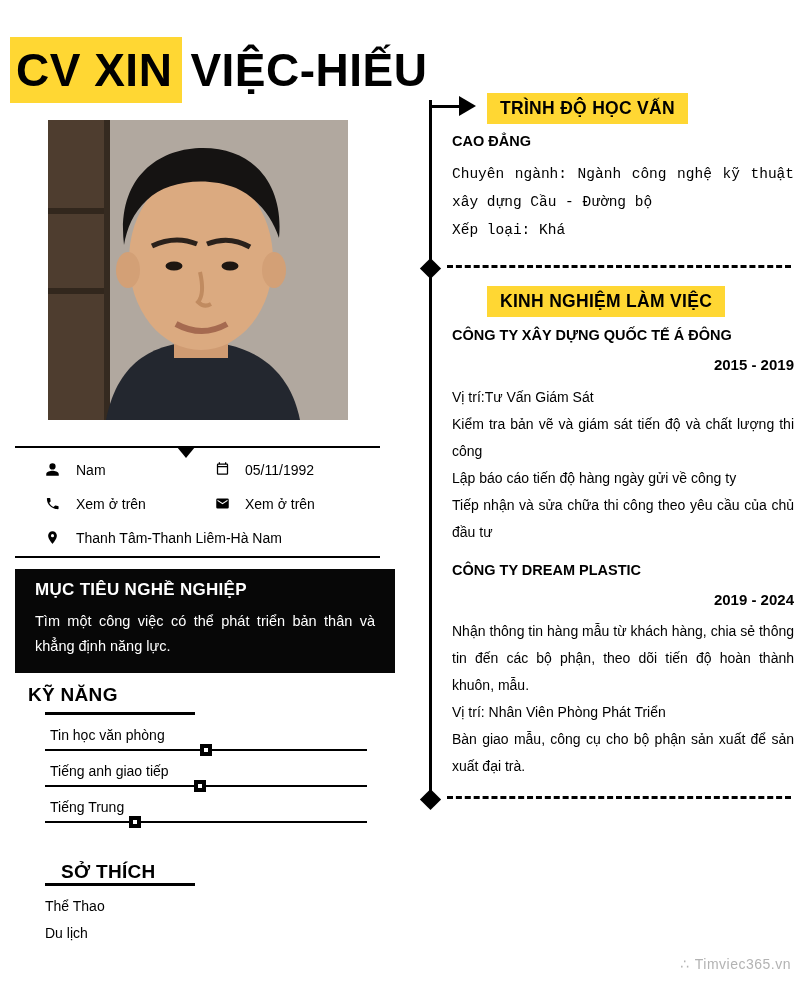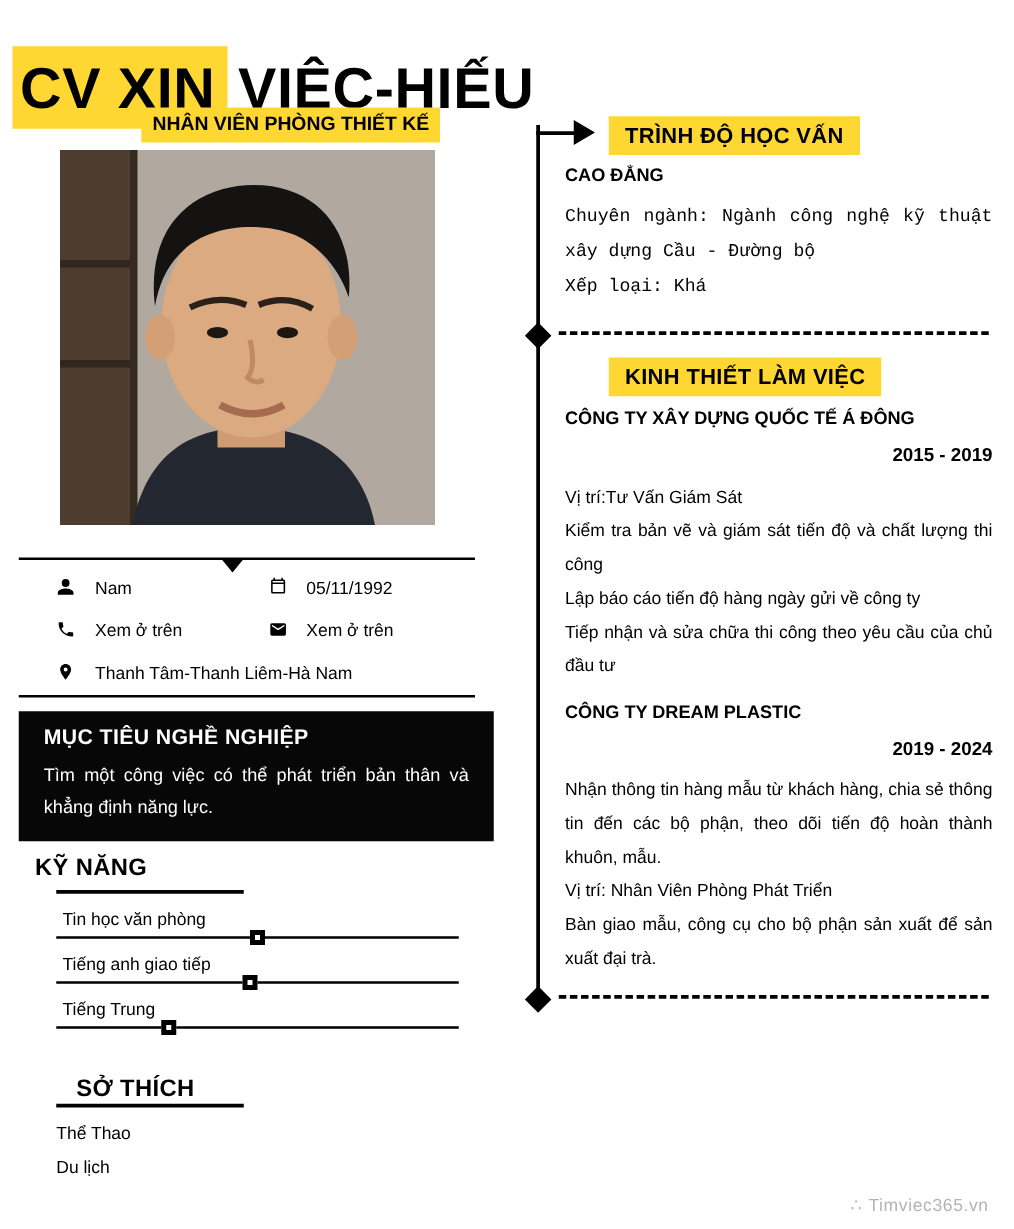--- a/index.html
+++ b/index.html
@@ -67,21 +67,20 @@
   .watermark .wicon{margin-right:5px;}
 </style>
 </head>
 <body>
 
 <div class="page">
 
   <h1 class="abs title">
     <span class="hl">CV XIN</span><span class="rest">VIỆC-HIẾU</span>
   </h1>
-  <div class="abs subtitle">NHÂN VIÊN PHÒNG THIẾT KẾ</div>
 
   <figure class="abs photo" style="margin:0">
     <svg viewBox="0 0 300 300" width="300" height="300">
       <rect width="300" height="300" fill="#b1a89f"></rect>
       <rect width="56" height="300" fill="#4e3d2f"></rect>
       <rect x="56" width="6" height="300" fill="#352a20"></rect>
       <rect x="0" y="88" width="56" height="6" fill="#32271d"></rect>
       <rect x="0" y="168" width="56" height="6" fill="#32271d"></rect>
       <path d="M58 300 C70 238 110 222 152 222 C194 222 240 240 252 300 Z" fill="#23272f"></path>
       <rect x="126" y="186" width="54" height="52" fill="#cf9b72"></rect>
@@ -174,21 +173,21 @@
   <div class="abs rhead" style="left:487px;top:93px">TRÌNH ĐỘ HỌC VẤN</div>
   <div class="abs rbold" style="left:452px;top:133px">CAO ĐẲNG</div>
   <div class="abs rtext" style="left:452px;top:160px">
     <p>Chuyên  ngành:  Ngành công nghệ kỹ thuật xây dựng Cầu - Đường bộ</p>
     <p>Xếp loại: Khá</p>
   </div>
 
   <div class="abs diamond" style="left:423px;top:261px"></div>
   <div class="abs dash" style="left:447px;top:265px"></div>
 
-  <div class="abs rhead" style="left:487px;top:286px">KINH THIẾT LÀM VIỆC</div>
+  <div class="abs rhead" style="left:487px;top:286px">KINH NGHIỆM LÀM VIỆC</div>
 
   <div class="abs rbold" style="left:452px;top:327px">CÔNG TY XÂY DỰNG QUỐC TẾ Á ĐÔNG</div>
   <div class="abs period" style="left:452px;top:356px">2015 - 2019</div>
   <div class="abs duties" style="left:452px;top:384px">
     <p>Vị trí:Tư Vấn Giám Sát</p>
     <p>Kiểm tra bản vẽ và giám sát tiến độ và chất lượng thi công</p>
     <p>Lập báo cáo tiến độ hàng ngày gửi về công ty</p>
     <p>Tiếp nhận và sửa chữa thi công theo yêu cầu của chủ đầu tư</p>
   </div>
 

